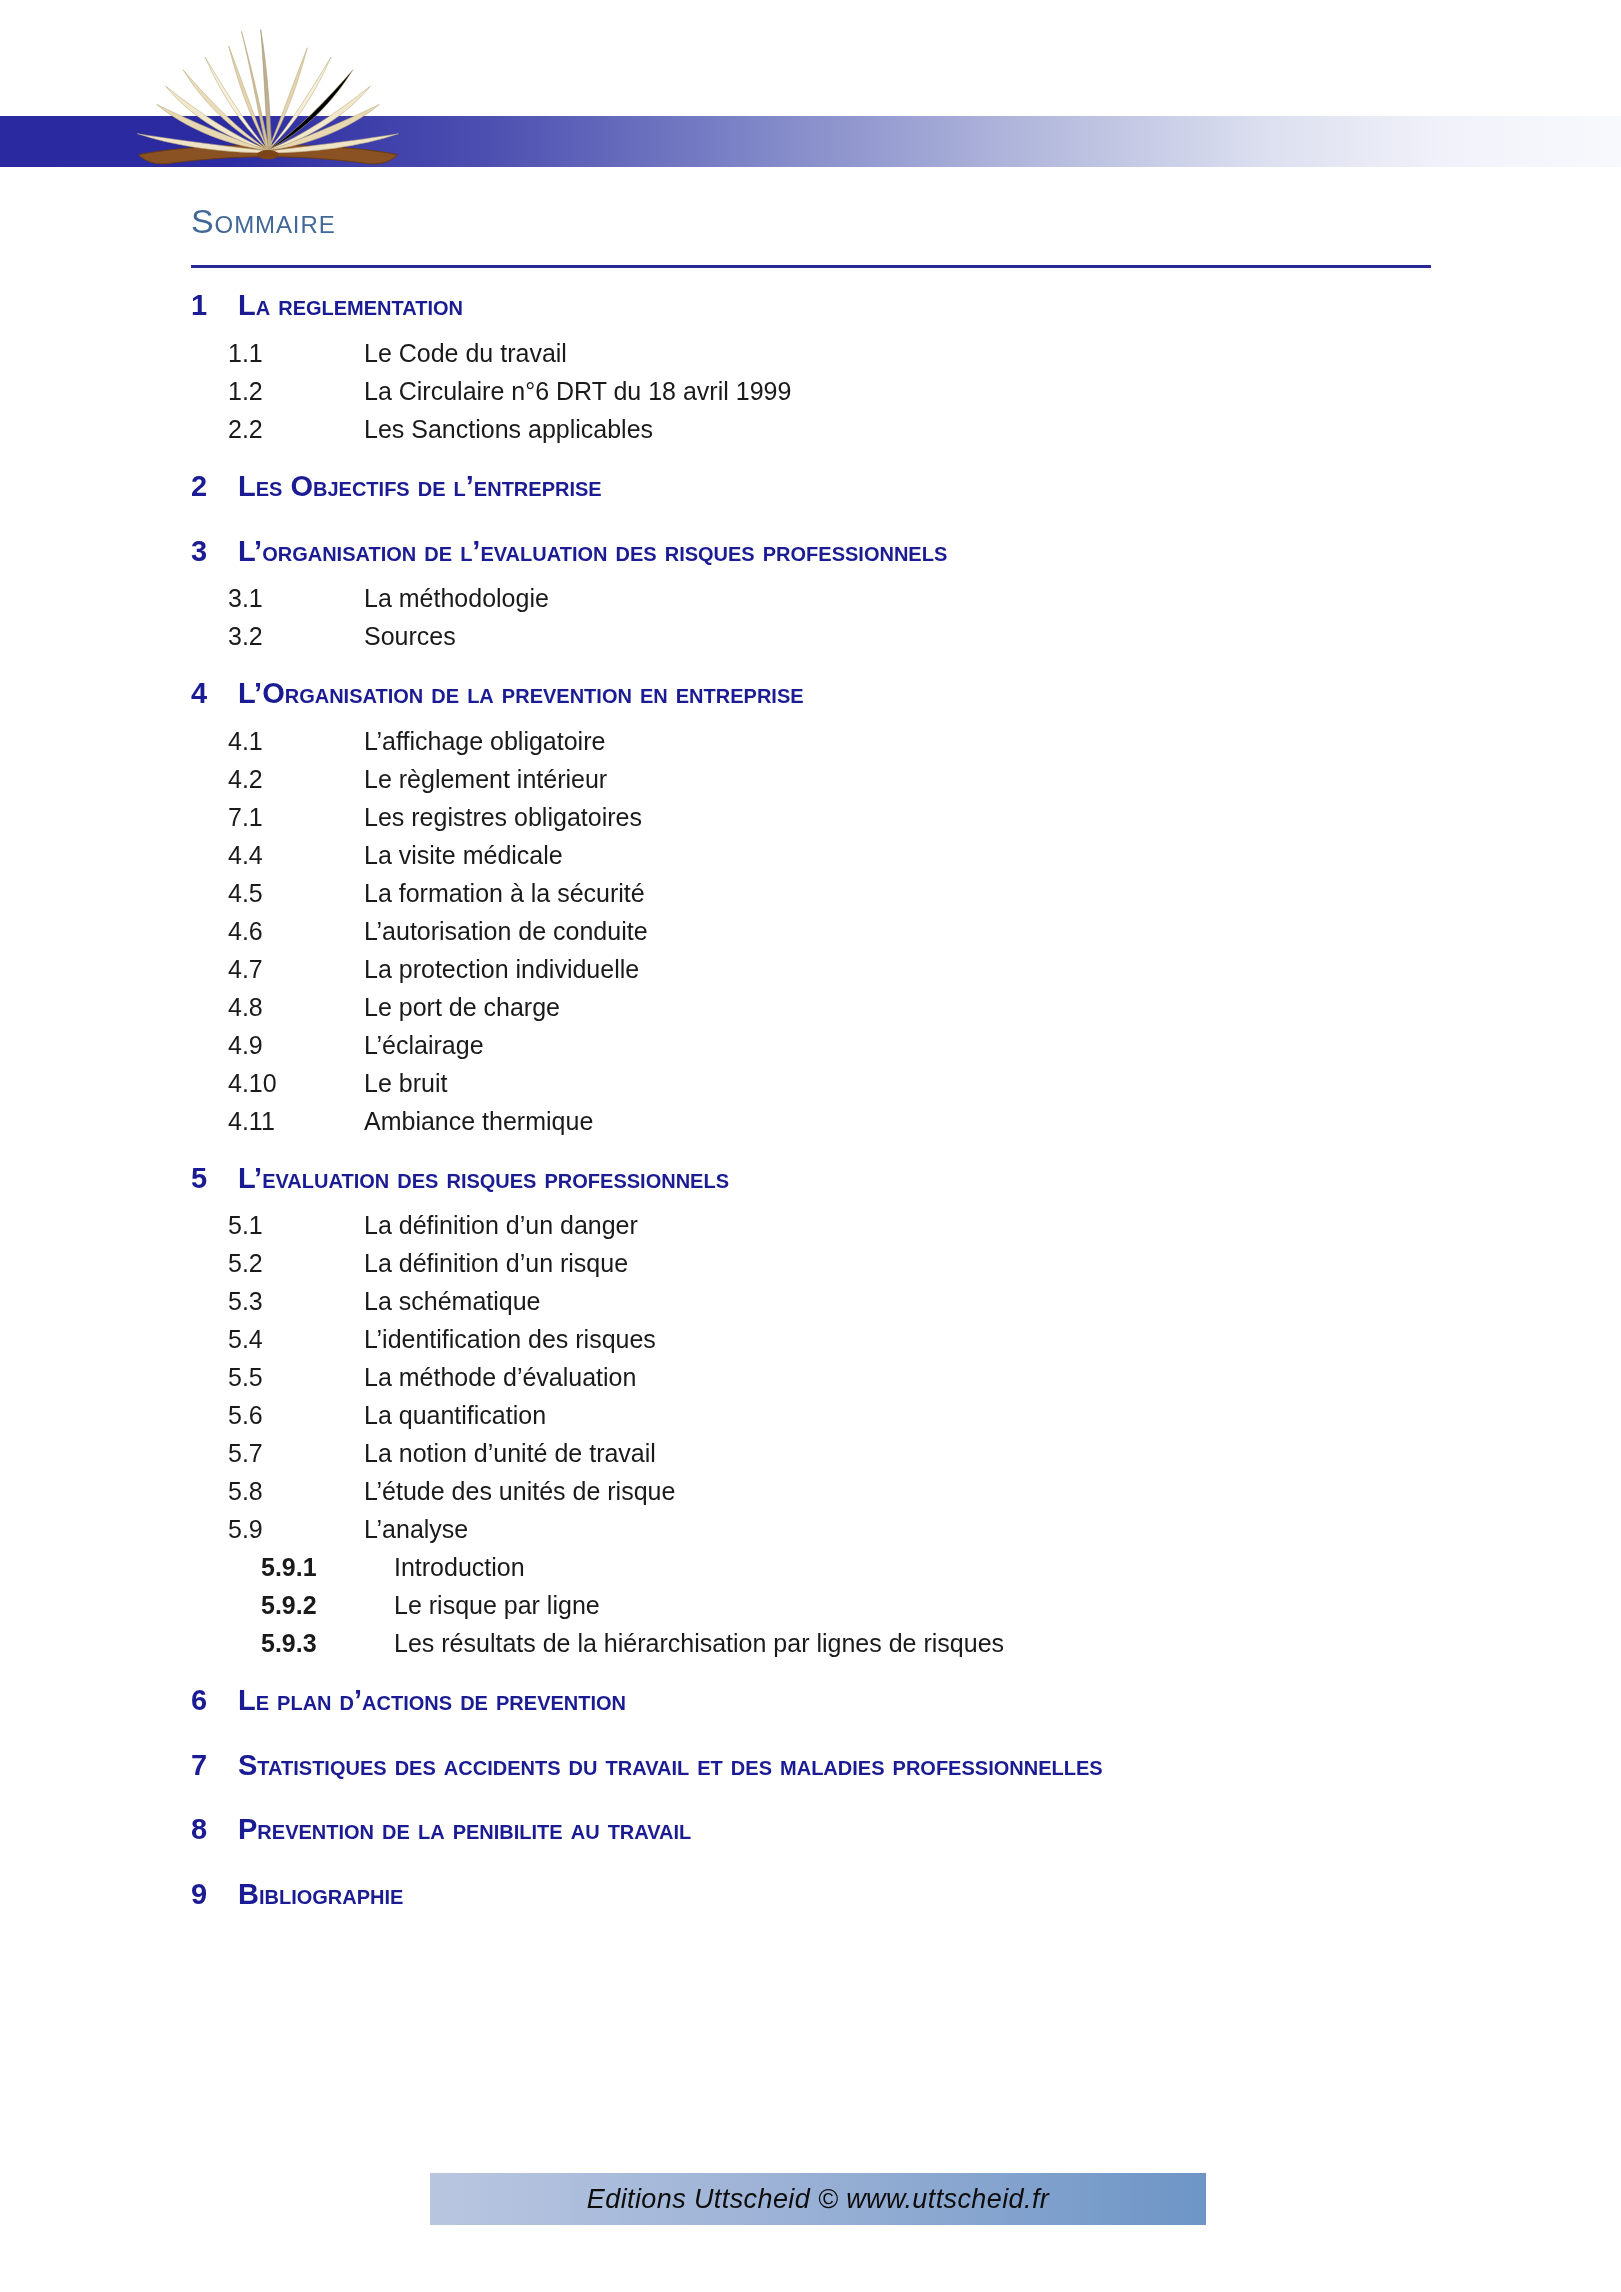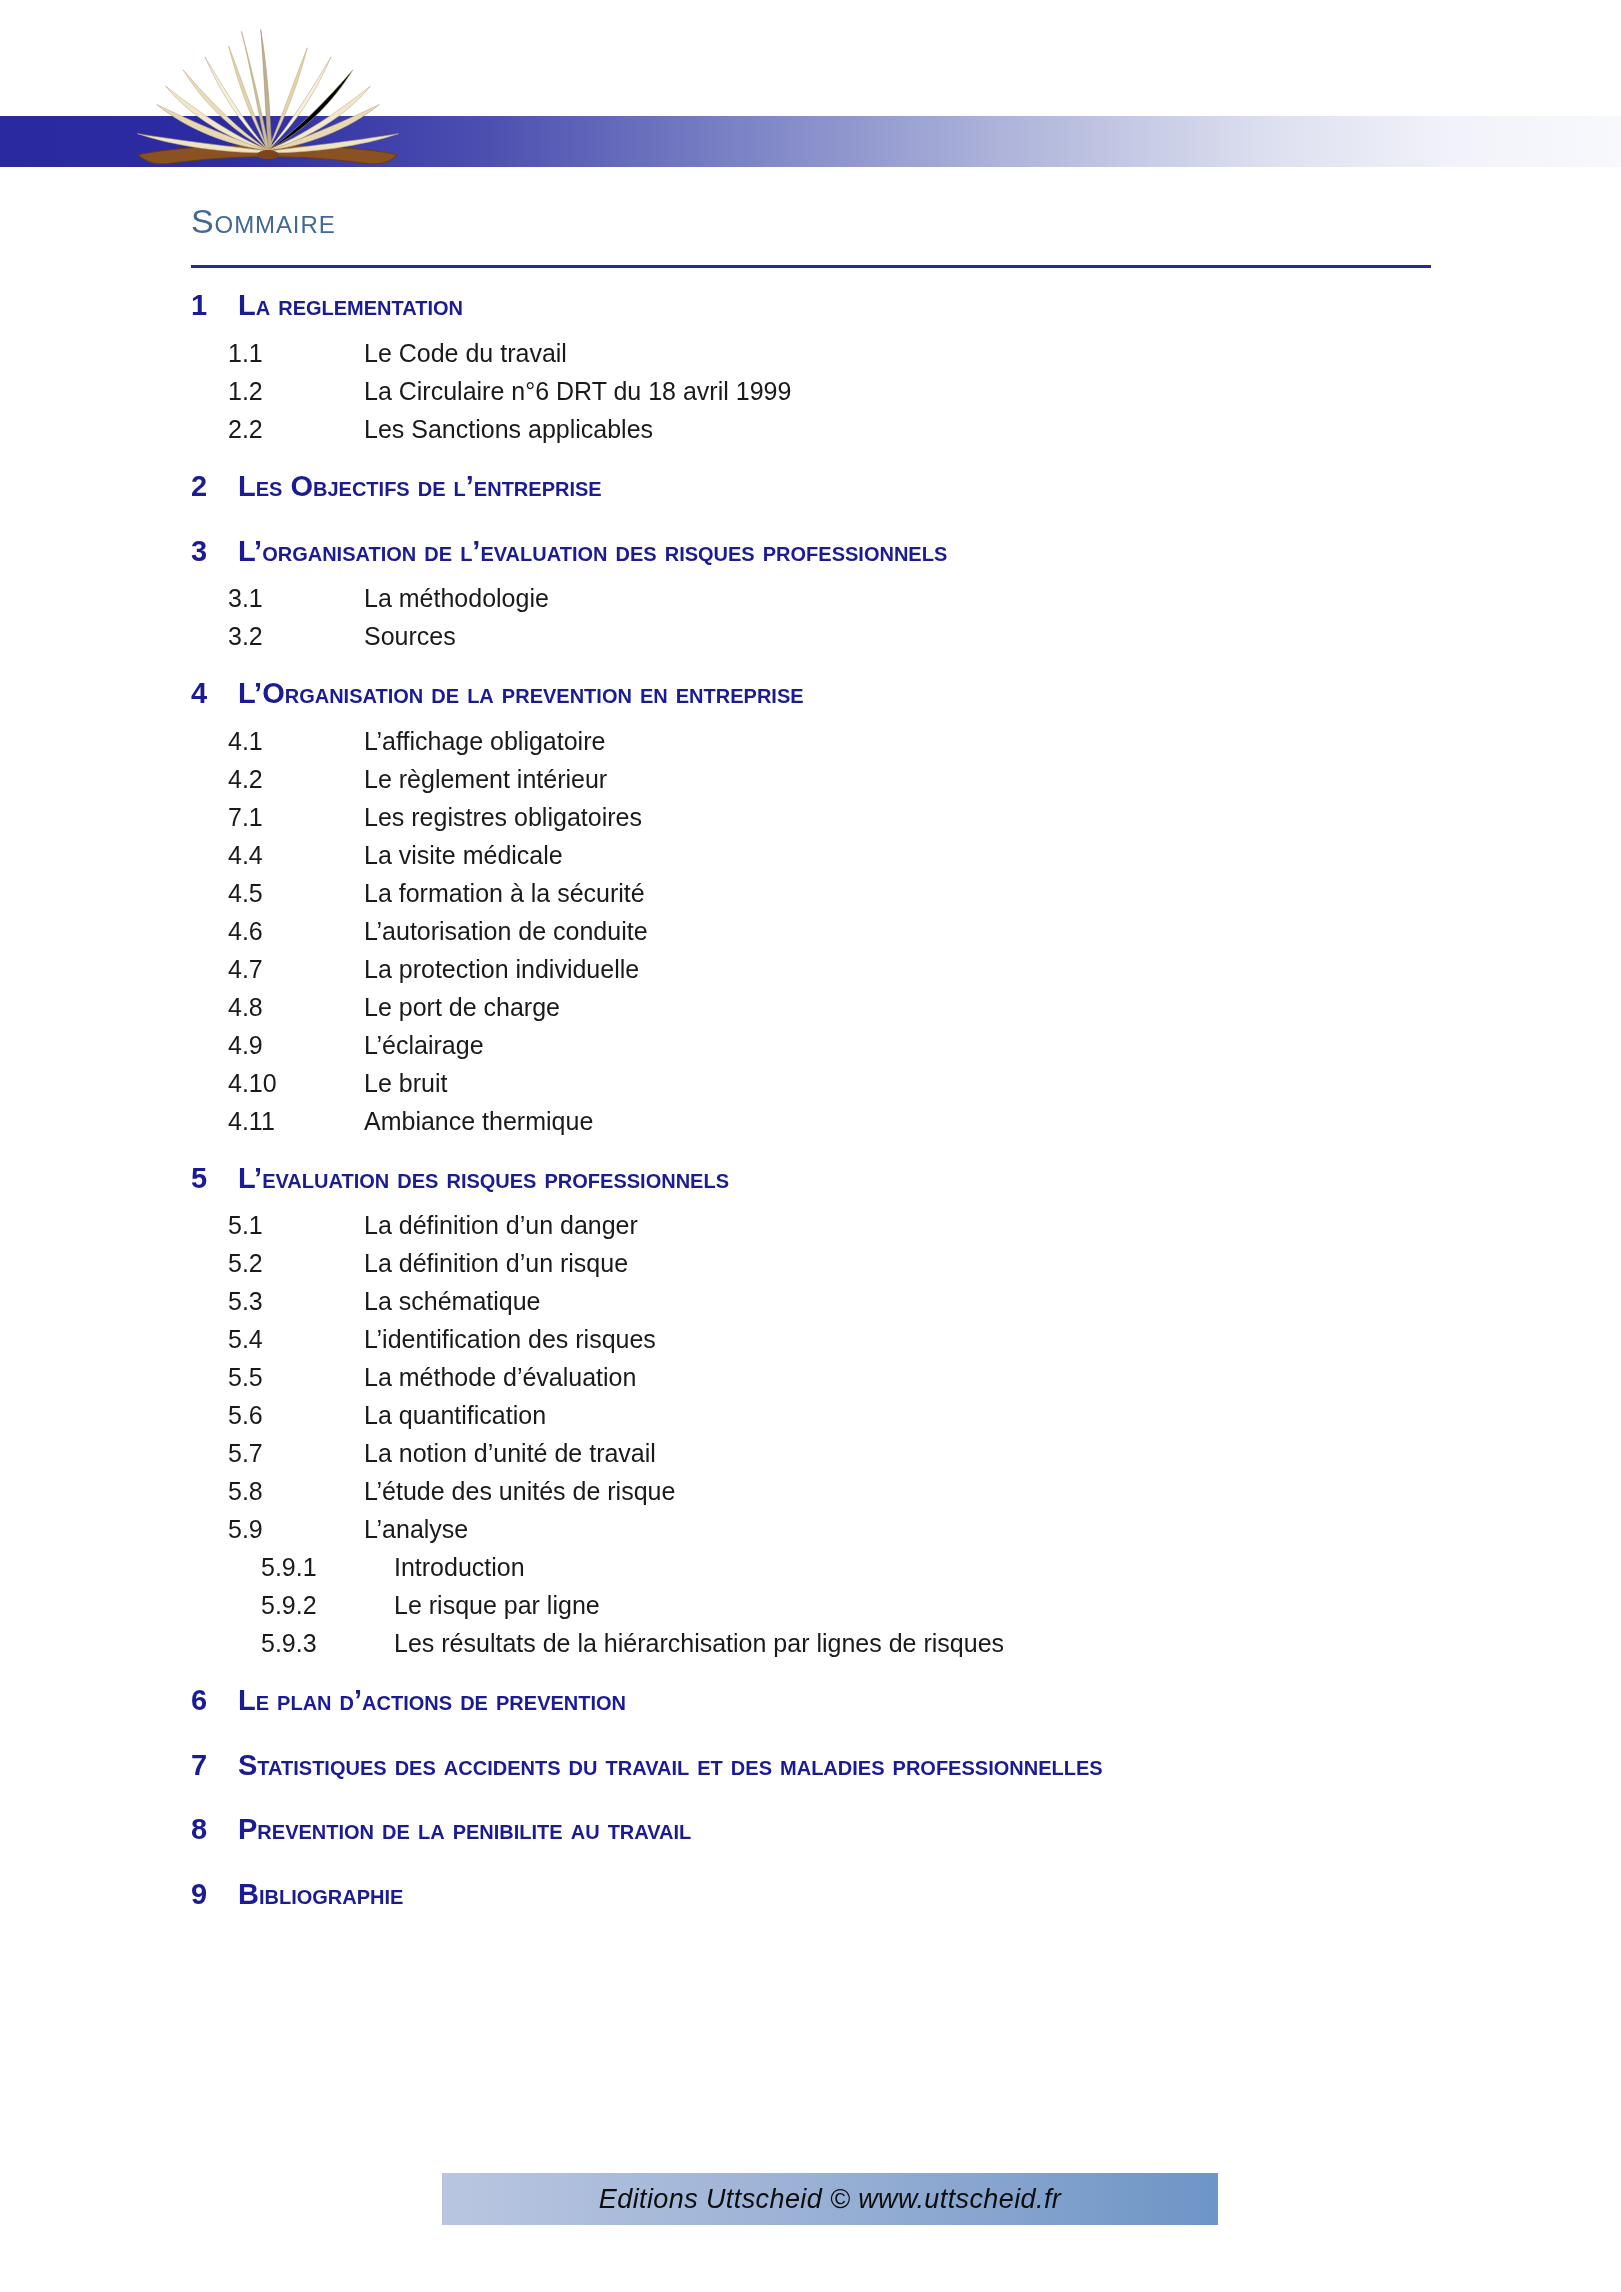--- a/index.html
+++ b/index.html
@@ -32,26 +32,26 @@
   .lv1{
     color:#1b1b94;font-weight:bold;font-size:29px;
     font-variant:small-caps;line-height:54px;
     margin-top:10.7px;margin-bottom:1.8px;
   }
   .lv1 .num{width:47px;}
   .lv1 .label{max-width:1008px;}
   .lv2{line-height:38px;margin-left:37px;gap:36px;}
   .lv2 .num{width:100px;}
   .lv3{line-height:38px;margin-left:70px;}
-  .lv3 .num{width:133px;}
+  .lv3 .num{width:133px;font-weight:bold;}
   
   .footer-bar{
     position:absolute;left:430px;top:2173px;width:776px;height:52px;
     background:linear-gradient(to right,#b9c6e0 0%,#9cb2d6 45%,#6d95c6 100%);
-    display:flex;align-items:center;justify-content:center;margin-left:12px;
+    display:flex;align-items:center;justify-content:center;
   }
   .footer-text{
     font-style:italic;font-size:27px;color:#0d0d0d;letter-spacing:0.4px;
   }
 </style>
 </head>
 <body>
 
 <div class="page">
 

